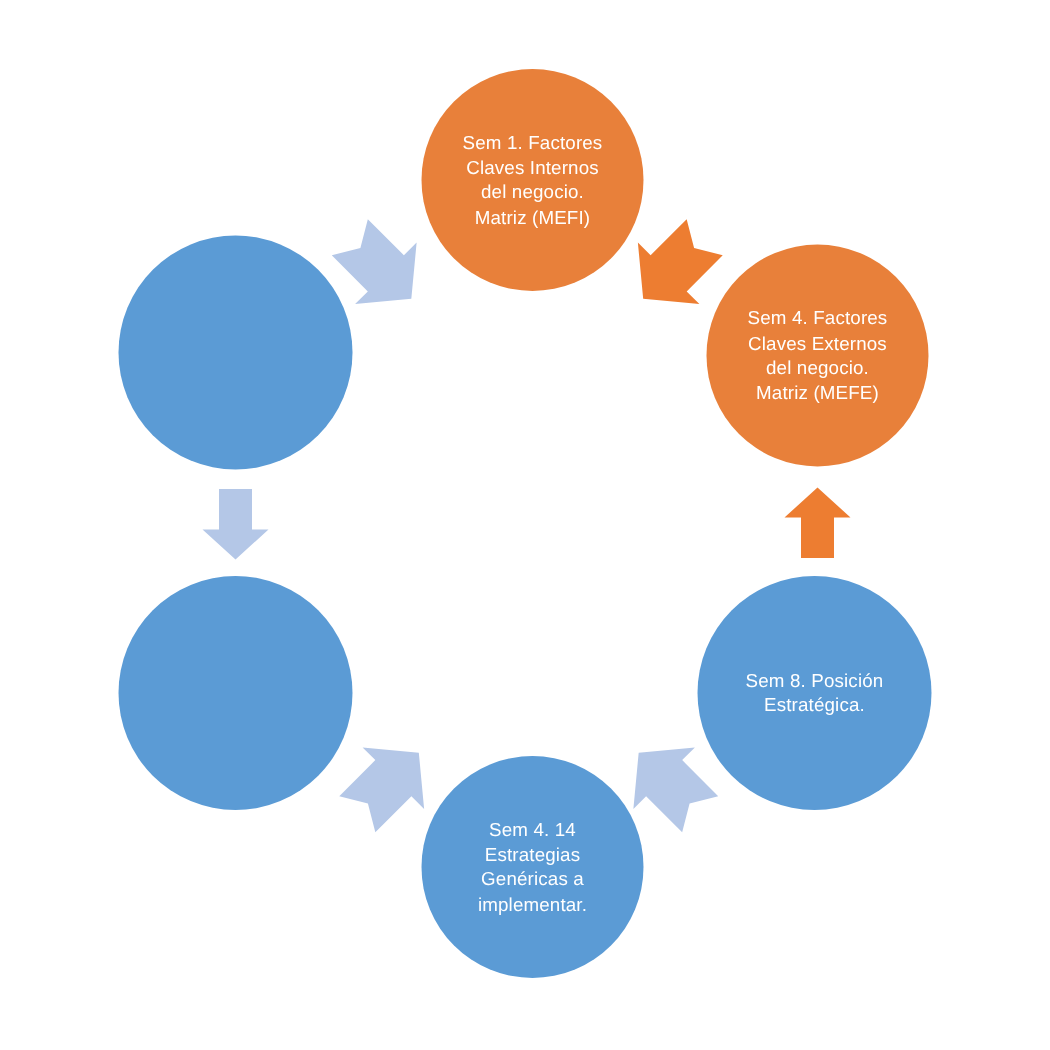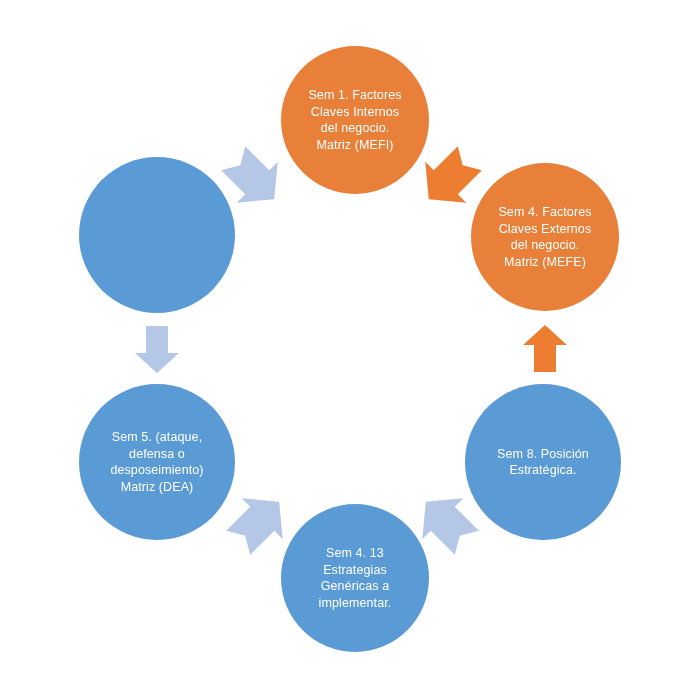--- a/index.html
+++ b/index.html
@@ -94,24 +94,20 @@
 Matriz (MEFI)</div>
 
   <div class="node-label" style="left:471px; top:163px; width:148px; height:148px;">Sem 4. Factores
 Claves Externos
 del negocio.
 Matriz (MEFE)</div>
 
   <div class="node-label" style="left:465px; top:384px; width:156px; height:156px;">Sem 8. Posición
 Estratégica.</div>
 
-  <div class="node-label" style="left:281px; top:504px; width:148px; height:148px;">Sem 4. 13
+  <div class="node-label" style="left:281px; top:504px; width:148px; height:148px;">Sem 4. 14
 Estrategias
 Genéricas a
 implementar.</div>
 
-  <div class="node-label" style="left:79px; top:384px; width:156px; height:156px;">Sem 5. (ataque,
-defensa o
-desposeimiento)
-Matriz (DEA)</div>
 
 
 </div>
 
 </body></html>

